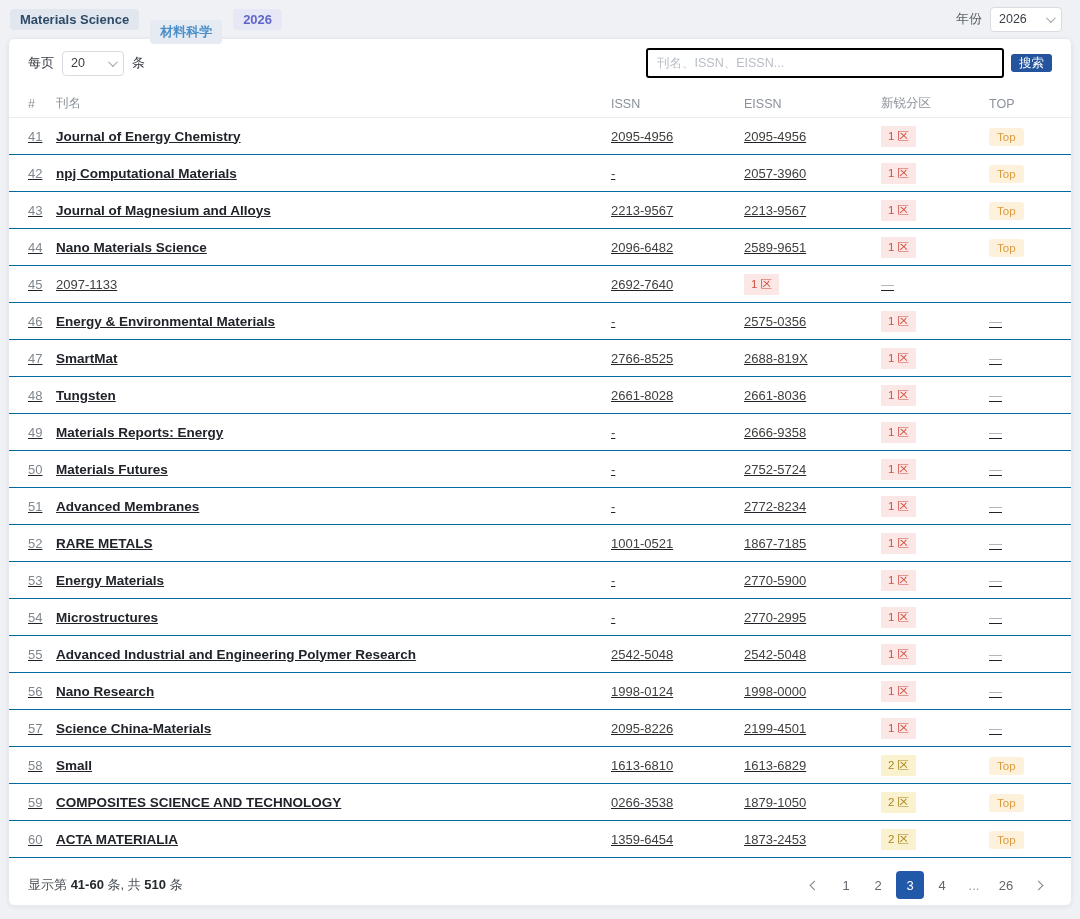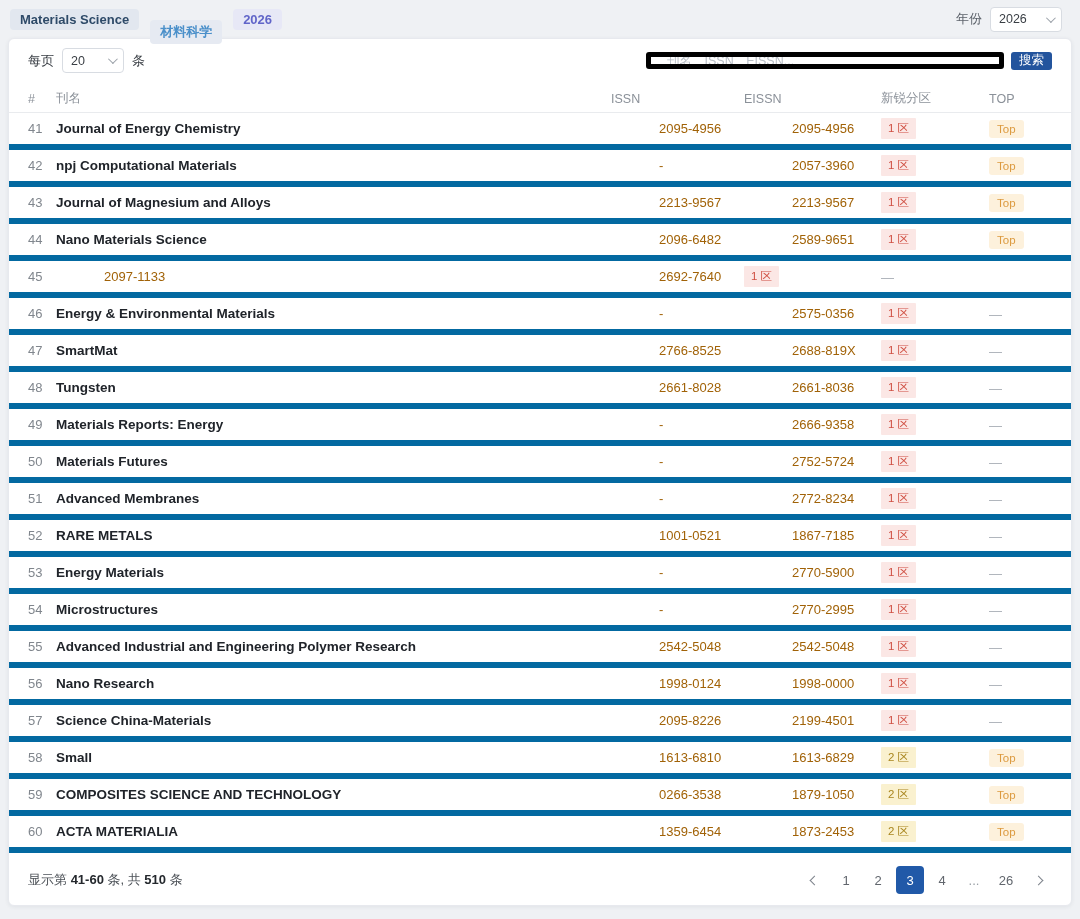--- a/index.html
+++ b/index.html
@@ -43,44 +43,44 @@
     box-shadow:0 1px 4px rgba(30,40,60,.07); height:868px; overflow:hidden;
   }
   
   .toolbar {
     display:flex; align-items:center; justify-content:space-between;
     padding:9px 19px 12px 19px;
   }
   .per-page { display:flex; align-items:center; font-size:13px; color:#3a3f45; }
   .search { display:flex; align-items:center; }
   .search-input {
-    width:358px; height:17px; border:5px solid #000000; border-radius:3px;
-    padding:0 16px; font-size:12.5px; color:#3a3f45; outline:none;
+    width:358px; height:30px; border:2px solid #000000; border-radius:3px;
+    padding:0 9px; font-size:12.5px; color:#3a3f45; outline:none;
     font-family:"Liberation Sans", sans-serif;
   }
   .search-input::placeholder { color:#b8bec6; }
   .search-btn {
     margin-left:7px; height:18px; padding:0 8px; background:#23549d; color:#fff;
     border:none; border-radius:3px; font-size:12.5px; cursor:pointer;
     font-family:"Liberation Sans", sans-serif;
   }
   
   .thead, .trow {
     display:grid;
     grid-template-columns:28px 555px 133px 137px 108px 1fr;
     align-items:center; padding:0 19px;
   }
   .thead {
     height:28px; border-bottom:1px solid #e9ebee;
     font-size:12.5px; color:#8b9199;
   }
-  .trow { height:37px; border-bottom:6px solid #0369a1; }
+  .trow { height:37px; border-bottom:1px solid #0369a1;text-decoration:underline; }
   .c.rank { font-size:13px; color:#80868d; }
   .c.name { font-size:13.5px; font-weight:600; color:#20242a; white-space:nowrap; overflow:hidden; }
-  .c.issn, .c.eissn { font-size:13px; color:#a16207;margin-left:48px; }
+  .c.issn, .c.eissn { font-size:13px; color:#404040; }
   .zone {
     display:inline-block; font-size:11.5px; padding:3px 7px; border-radius:1px; white-space:nowrap;
   }
   .zone-1 { background:#fbe7e5; color:#d05043; }
   .zone-2 { background:#faf1cf; color:#a9861f; }
   .top-badge {
     display:inline-block; font-size:11.5px; padding:3px 8px; border-radius:3px;
     background:#fdf1dc; color:#dc9a3f;
   }
   .top-dash { color:#a8adb5; font-size:13px; }

